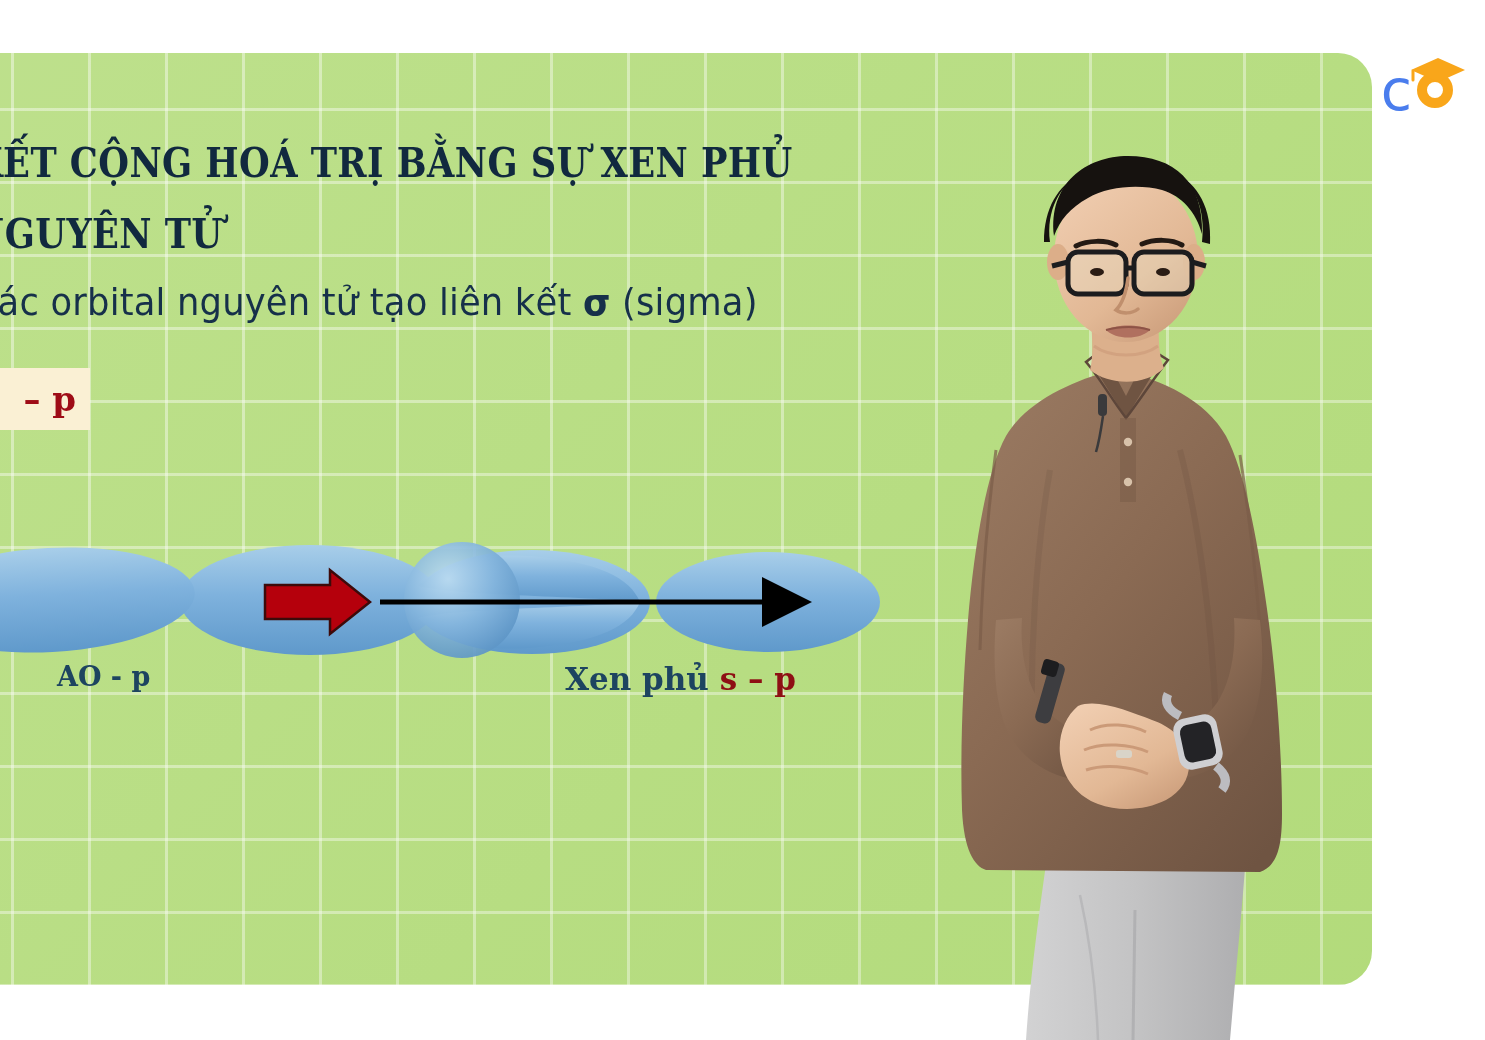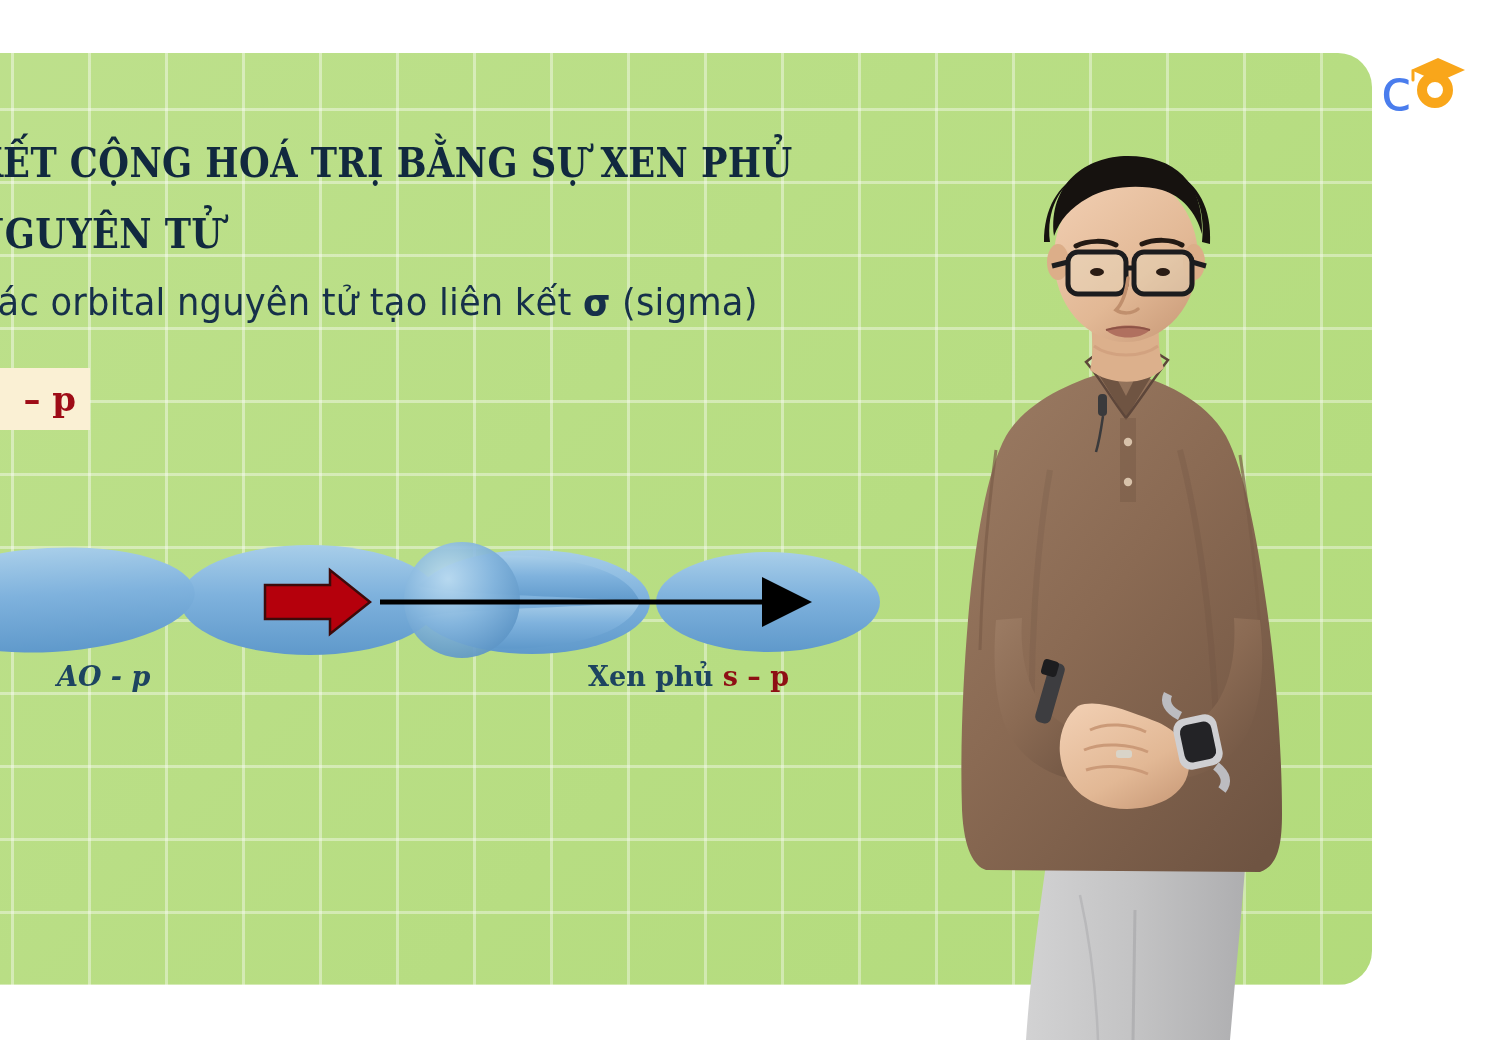--- a/index.html
+++ b/index.html
@@ -65,22 +65,22 @@
     font-family:"DejaVu Serif","Liberation Serif",serif;
     white-space:nowrap;
   }
 
   
   .dlabel{
     position:absolute;white-space:nowrap;
     font-family:"DejaVu Serif","Liberation Serif",serif;
     font-weight:700;color:#1d4460;
   }
-  #label-ao-p{left:57px;top:661px;font-size:27px;font-style:italic;}
-  #label-overlap{left:588px;top:661px;font-size:27px;text-align:right;}
+  #label-ao-p{left:57px;top:661px;font-size:27px;}
+  #label-overlap{left:565px;top:661px;font-size:31px;text-align:right;}
   #label-overlap .red{color:#8e0f14;}
 
   
   #diagram{position:absolute;left:-60px;top:0;width:960px;height:720px;}
 
   
   #logo{
     position:absolute;right:18px;top:58px;
     display:flex;align-items:center;gap:0px;
     height:64px;

